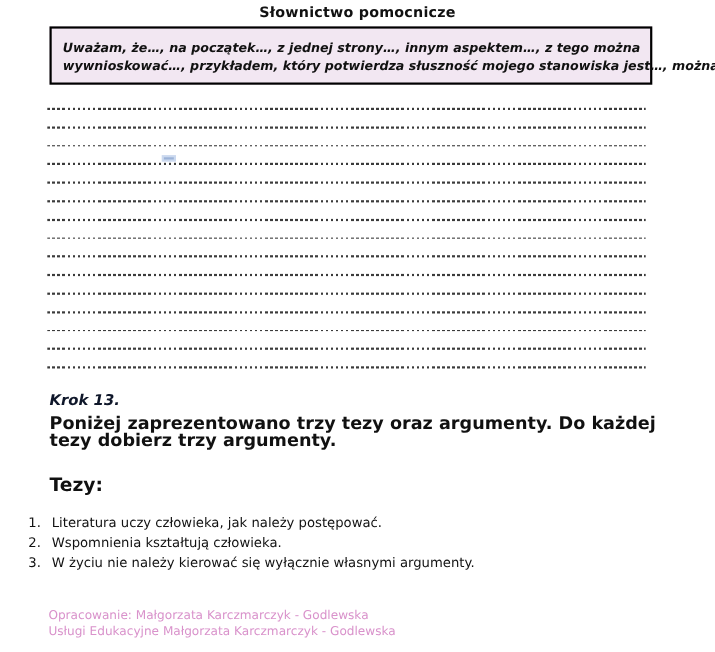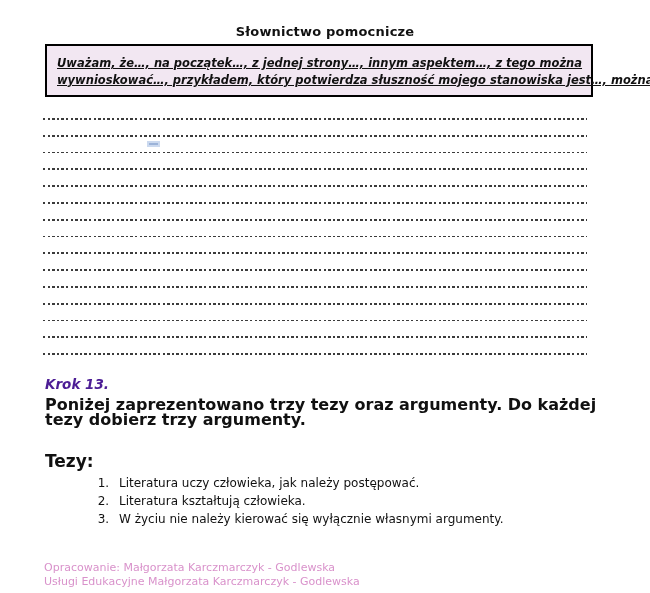--- a/index.html
+++ b/index.html
@@ -5,37 +5,36 @@
   html,body { margin:0; padding:0; }
   body {
     width:650px; height:593px;
     background:#ffffff;
     font-family:"DejaVu Sans","Liberation Sans",sans-serif;
     color:#111;
     position:relative;
     overflow:hidden;
   }
   .page-title {
-    padding-top:24px;
+    padding-top:4px;
     text-align:center;
     font-weight:bold;
     font-size:13px;
     letter-spacing:0.2px;
   }
   .vocab-box {
     margin:5px 57px 0 45px;
     border:2px solid #000;
     background:#f2e7f2;
     padding:9px 10px 6px;
     text-align:center;
     font-weight:bold;
     font-style:italic;
     font-size:11.5px;
     line-height:17px;
-    text-decoration:underline;
   }
   .vocab-line { white-space:nowrap; }
   .writing-lines { margin:6px 63px 0 43px; }
   .wline { height:16.8px; position:relative; }
   .wline::after {
     content:"";
     position:absolute; left:0; right:0; bottom:0;
     height:1.8px;
     background:repeating-linear-gradient(90deg,#3b3b3b 0 2.4px, transparent 2.4px 4.6px);
   }
@@ -46,39 +45,39 @@
     background:#cbd9ef;
   }
   .selection-mark::after {
     content:"";
     position:absolute; left:2px; right:2px; top:2px;
     height:2px;
     background:#9cb3d8;
   }
   .krok-heading {
     margin:21px 0 0 45px;
-    color:#4c1d95;
+    color:#0f172a;
     font-weight:bold;
     font-style:italic;
     font-size:13.5px;
   }
   .instruction {
     margin:5px 40px 0 45px;
     font-weight:bold;
     font-size:16px;
     line-height:15px;
   }
   .tezy-label {
     margin:24px 0 0 45px;
     font-weight:bold;
     font-size:17px;
   }
   ol.tezy-list {
-    margin:3px 0 0 0;
-    padding-left:113px;
+    margin:15px 0 0 0;
+    padding-left:41px;
   }
   ol.tezy-list li {
     font-size:12px;
     line-height:18px;
     padding-left:6px;
   }
   .footer {
     margin:33px 0 0 44px;
     color:#d992cb;
     font-size:11px;
@@ -116,20 +115,20 @@
 <div class="selection-mark"></div>
 
 <div class="krok-heading">Krok 13.</div>
 
 <div class="instruction">Poniżej zaprezentowano trzy tezy oraz argumenty. Do każdej tezy dobierz trzy argumenty.</div>
 
 <div class="tezy-label">Tezy:</div>
 
 <ol class="tezy-list">
   <li>Literatura uczy człowieka, jak należy postępować.</li>
-  <li>Literatura kształtują człowieka.</li>
+  <li>Wspomnienia kształtują człowieka.</li>
   <li>W życiu nie należy kierować się wyłącznie własnymi argumenty.</li>
 </ol>
 
 <div class="footer">
   <div>Opracowanie: Małgorzata Karczmarczyk - Godlewska</div>
   <div>Usługi Edukacyjne Małgorzata Karczmarczyk - Godlewska</div>
 </div>
 
 </body></html>

